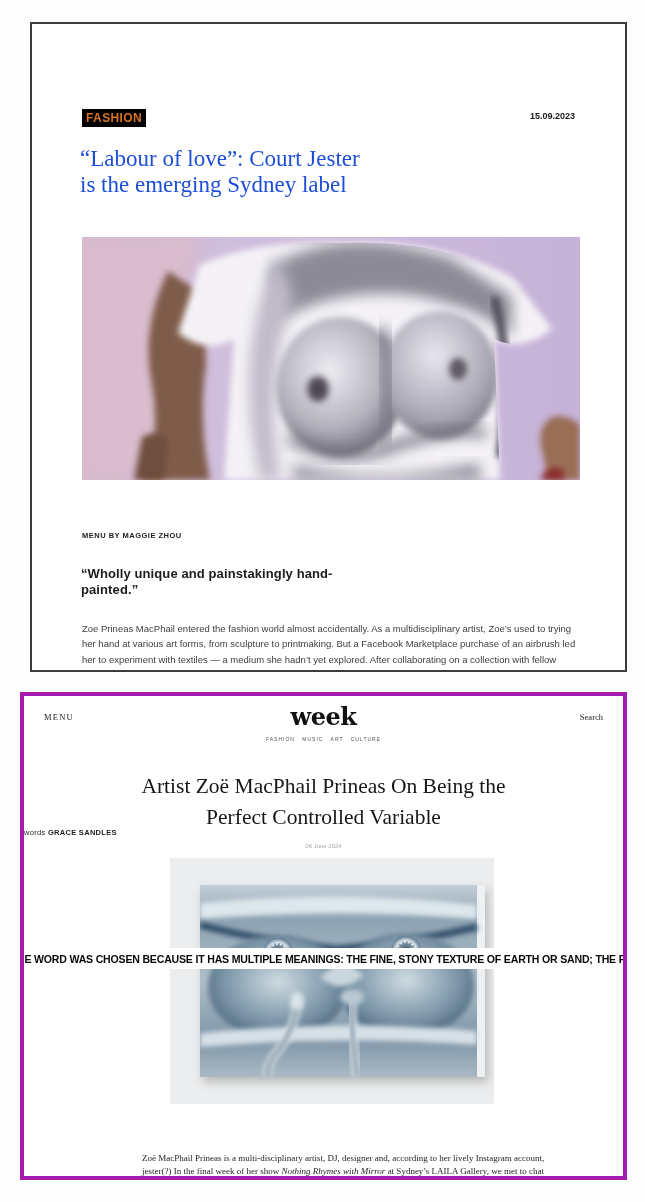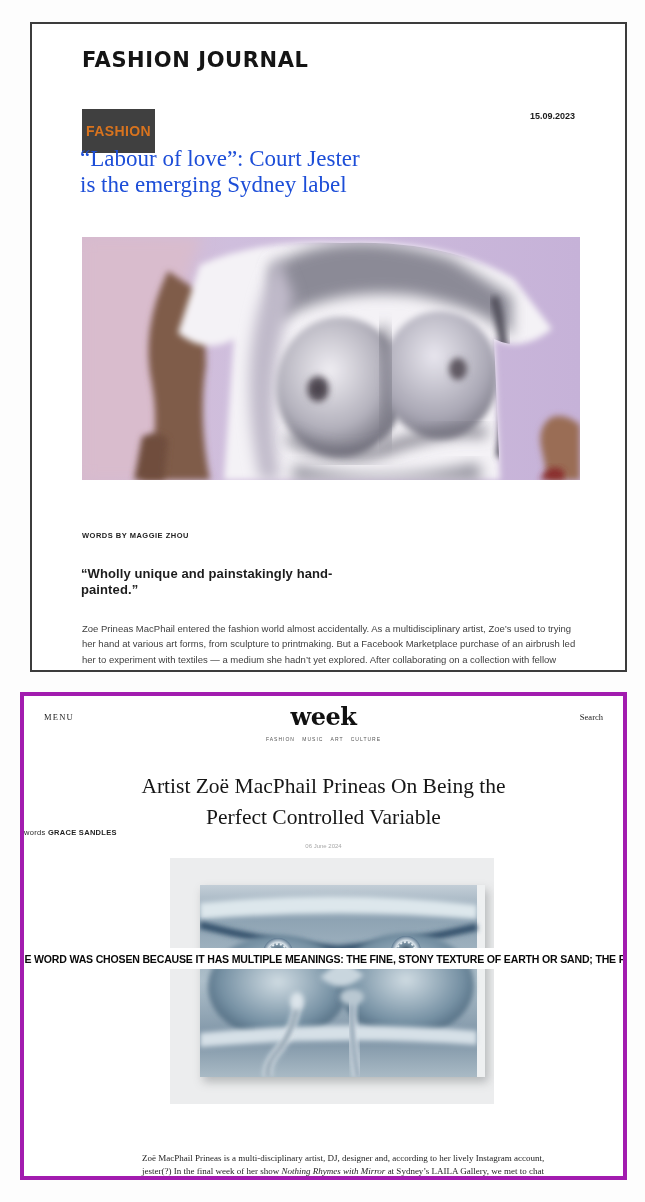--- a/index.html
+++ b/index.html
@@ -13,23 +13,23 @@
   
   #card-fj{left:30px;top:22px;width:597px;height:650px;border:2px solid #3c3c3c;}
   .fj-logo{
     position:absolute;left:50px;top:24px;
     font-family:"DejaVu Sans",sans-serif;font-weight:bold;
     font-size:21px;letter-spacing:.6px;color:#151515;cursor:pointer;
   }
   .fj-meta-row{position:absolute;left:50px;right:50px;top:85px;height:16px;}
   .fj-tag{
     position:absolute;left:0;top:0;
-    background:#404040;color:#d8731e;
-    font-size:14px;font-weight:bold;letter-spacing:.4px;
-    padding:14px 4px;cursor:pointer;
+    background:#000000;color:#d8731e;
+    font-size:12px;font-weight:bold;letter-spacing:.4px;
+    padding:2px 4px;cursor:pointer;
   }
   .fj-date{position:absolute;right:0;top:2px;font-size:9px;font-weight:bold;color:#1a1a1a;}
   .fj-headline{
     position:absolute;left:48px;top:122px;width:500px;
     font-family:"Liberation Serif",serif;
     font-size:23px;line-height:1.14;color:#1d4ed8;font-weight:500;
   }
   .fj-hero{position:absolute;left:50px;top:213px;width:498px;height:243px;overflow:hidden;}
   .fj-byline{
     position:absolute;left:50px;top:507px;
@@ -97,21 +97,20 @@
     position:absolute;left:102px;top:440px;width:424px;
     font-family:"Liberation Serif",serif;font-size:9px;line-height:1.42;color:#1d1d1d;
   }
   .tb-caption i{font-style:italic;}
 </style>
 </head>
 <body>
 
 <section class="card" id="card-fj">
 
-  <div class="fj-logo">FASHION JOURNAL</div>
 
   <div class="fj-meta-row">
     <span class="fj-tag">FASHION</span>
     <span class="fj-date">15.09.2023</span>
   </div>
 
   <h1 class="fj-headline" style="margin:0;font-weight:500;"><span>“Labour of love”: Court Jester</span><br>
     <span>is the emerging Sydney label</span>
   </h1>
 
@@ -160,21 +159,21 @@
         <path d="M300,90 Q312,150 302,205" stroke="#7b7a86" stroke-width="10" fill="none" filter="url(#airbrushHeavy)"></path>
         <path d="M206,200 Q258,232 316,208 Q370,190 404,196" stroke="#6e6d79" stroke-width="9" fill="none" filter="url(#airbrushHeavy)"></path>
         <path d="M412,60 Q432,130 418,220" stroke="#4d4c57" stroke-width="8" fill="none" filter="url(#airbrush)"></path>
         <path d="M212,228 Q300,248 396,226 L400,243 L210,243 Z" fill="#8f8e9a" filter="url(#airbrushHeavy)"></path>
       </g>
       <path d="M470,180 q-16,10 -10,34 l6,29 l32,0 l0,-55 Q484,176 470,180 Z" fill="#9a6d55" filter="url(#airbrush)"></path>
       <path d="M462,236 q10,-10 20,-2 l0,9 l-24,0 Z" fill="#8a2f2f" filter="url(#airbrush)"></path>
     </svg>
   </div>
 
-  <div class="fj-byline">WORDS BY MAGGIE ZHOU</div>
+  <div class="fj-byline">MENU BY MAGGIE ZHOU</div>
 
   <div class="fj-quote">“Wholly unique and painstakingly hand-painted.”</div>
 
   <p class="fj-body" style="margin:0;"><span>Zoe Prineas MacPhail entered the fashion world almost accidentally. As a multidisciplinary artist, Zoe’s used to trying her hand at various art forms, from sculpture to printmaking. But a Facebook Marketplace purchase of an airbrush led her to experiment with textiles — a medium she hadn’t yet explored. After collaborating on a collection with fellow Sydney label Porticia B, it encouraged her to start her own label, </span><a>Court Jester</a></p>
 
 </section>
 
 <section class="card" id="card-tb">
 
   <div class="tb-menu">MENU</div>

